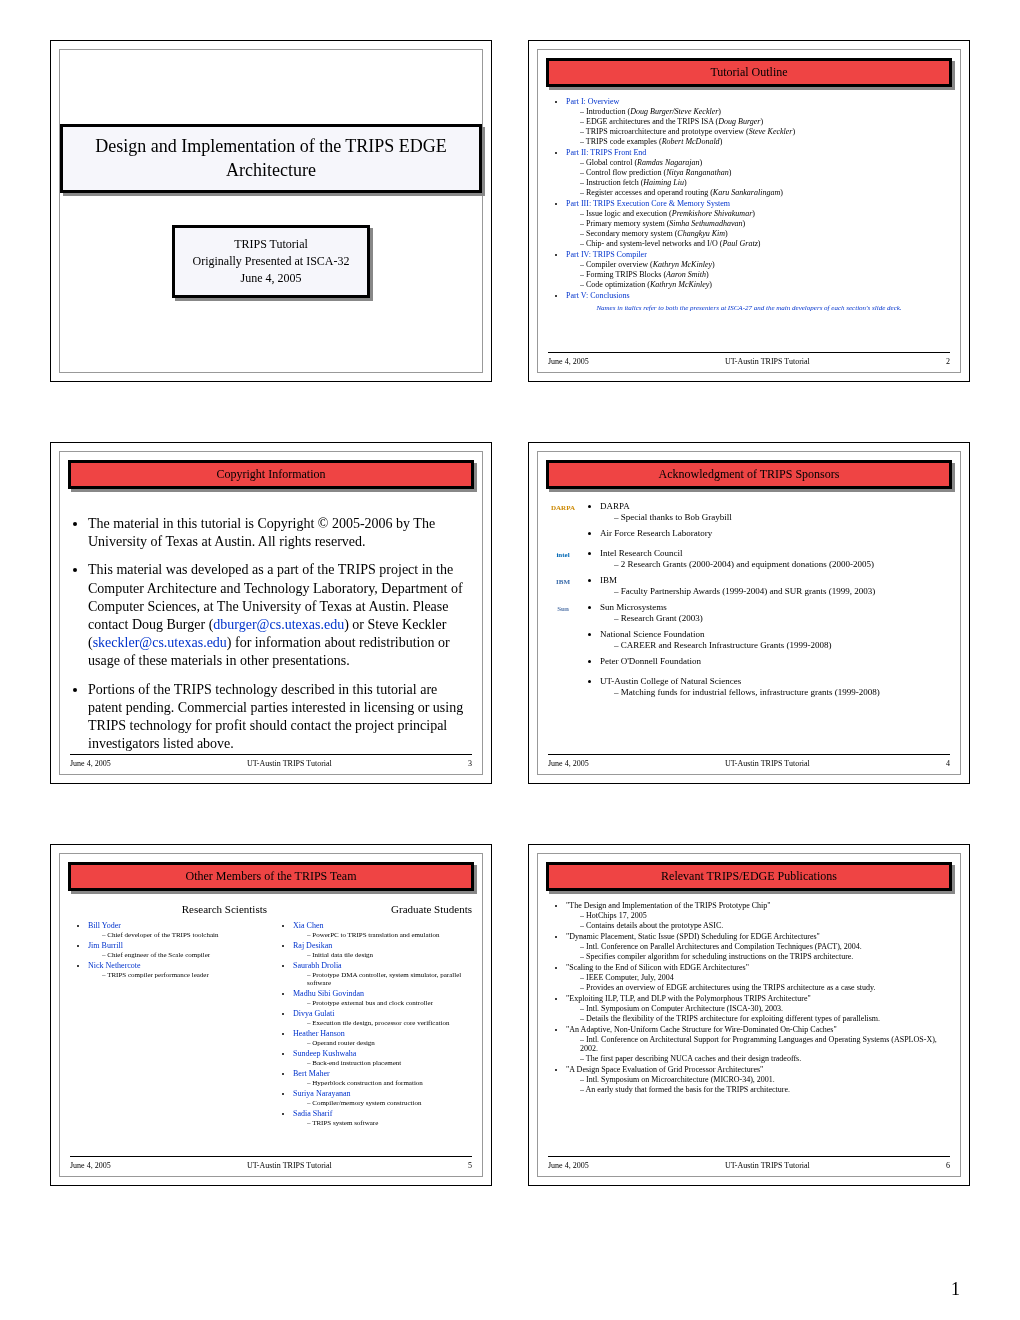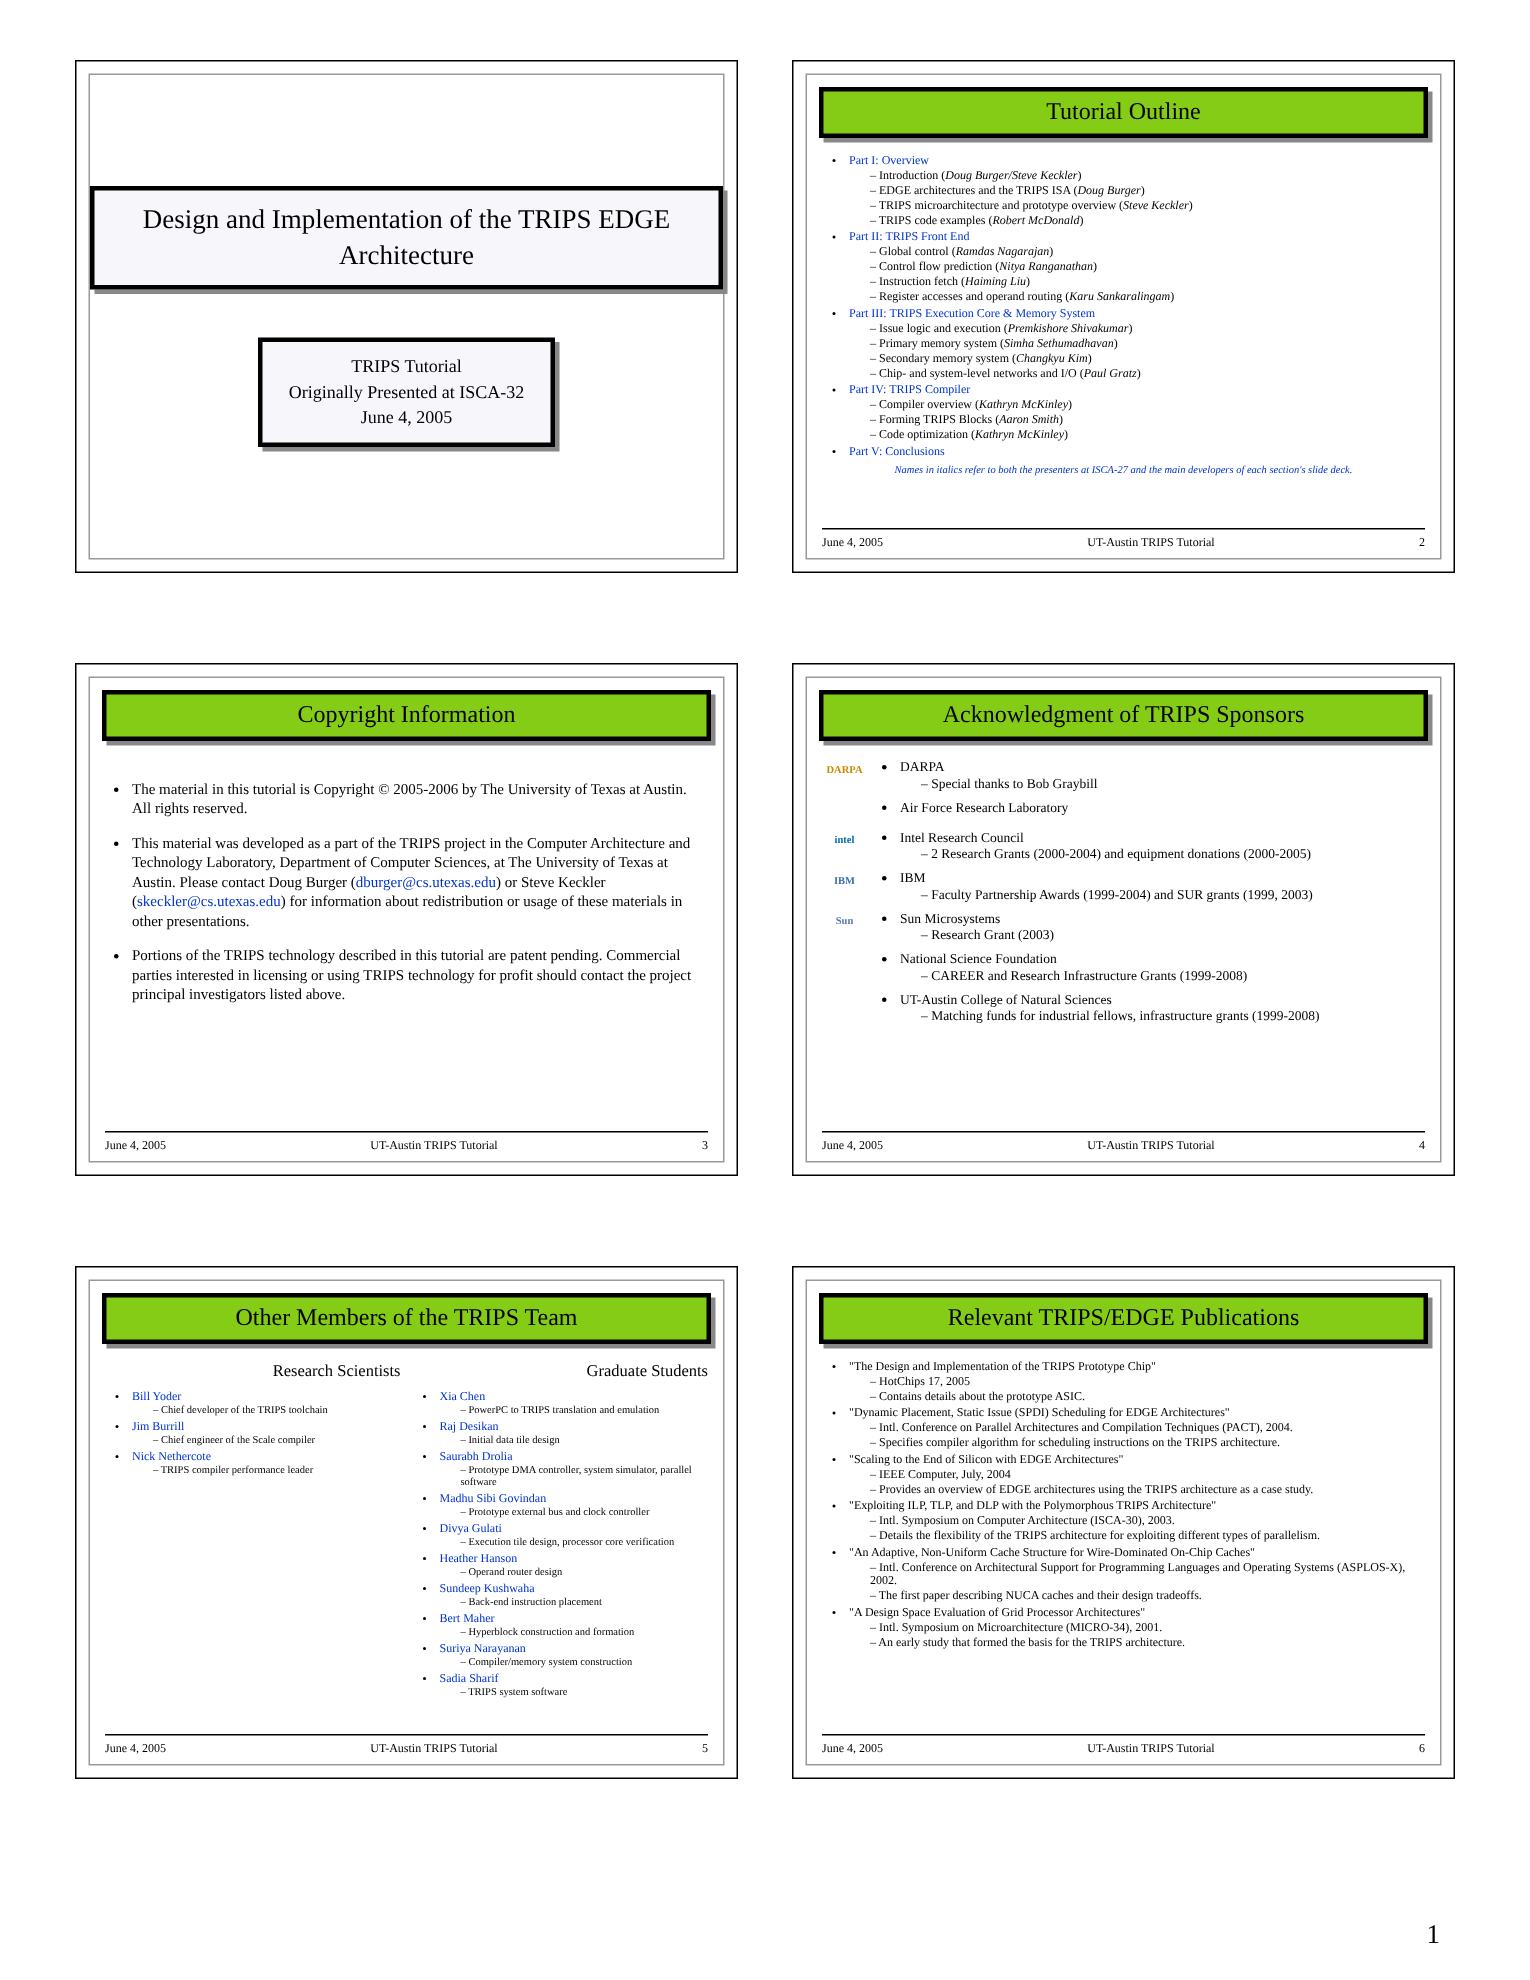--- a/index.html
+++ b/index.html
@@ -1,20 +1,20 @@
 <!DOCTYPE html>
 <html><head>
 <meta charset="utf-8">
 <style>
   body { margin:0; font-family:"Times New Roman",serif; background:#fff; width:1020px; height:1320px; position:relative; }
   .page { width:1020px; height:1320px; padding:40px 50px; box-sizing:border-box; }
   .row { display:flex; justify-content:space-between; margin-bottom:60px; }
   .slide-outer { width:440px; height:340px; border:1px solid #000; background:#fff; position:relative; }
   .slide-inner { position:absolute; top:8px; left:8px; right:8px; bottom:8px; border:1px solid #999; display:flex; flex-direction:column; }
-  .title-box { margin:8px 8px 4px 8px; border:3px solid #000; background:#84cc16; color:#000; text-align:center; padding:4px 6px; font-size:16px; line-height:1.25; box-shadow:3px 3px 0 #888; }
+  .title-box { margin:8px 8px 4px 8px; border:3px solid #000; background:#ef4444; color:#000; text-align:center; padding:4px 6px; font-size:12px; line-height:1.25; box-shadow:3px 3px 0 #888; }
   .body { flex:1; padding:4px 10px 2px 10px; font-size:8px; color:#000; overflow:hidden; }
   .footer { display:flex; justify-content:space-between; font-size:8px; padding:2px 10px 6px 10px; color:#000; }
   .hr { border-top:1px solid #000; margin:2px 10px; }
   ul.b { list-style:disc; margin:0; padding-left:18px; }
   ul.b > li { margin:2px 0; }
   ul.d { list-style:none; margin:0; padding-left:14px; }
   ul.d > li::before { content:"– "; }
   ul.d > li { margin:1px 0; color:#000; }
   ul.d2 { list-style:none; margin:0; padding-left:20px; font-size:7px; }
   ul.d2 > li::before { content:"• "; }
@@ -104,21 +104,21 @@
       </div>
     </div>
   </div>
 </div>
 
 <div class="row">
 
   <div class="slide-outer">
     <div class="slide-inner">
       <div class="title-box">Copyright Information</div>
-      <div class="body" style="font-size:10px; padding-top:20px;">
+      <div class="body" style="font-size:14px; padding-top:20px;">
         <ul class="b" style="line-height:1.3;">
           <li style="margin-bottom:10px;">The material in this tutorial is Copyright © 2005-2006 by The University of Texas at Austin.  All rights reserved.</li>
           <li style="margin-bottom:10px;">
             <span>This material was developed as a part of the TRIPS project in the Computer Architecture and Technology Laboratory, Department of Computer Sciences, at The University of Texas at Austin. Please contact Doug Burger (</span><span class="link">dburger@cs.utexas.edu</span><span>) or Steve Keckler (</span><span class="link">skeckler@cs.utexas.edu</span><span>) for information about redistribution or usage of these materials in other presentations.</span>
           </li>
           <li>Portions of the TRIPS technology described in this tutorial are patent pending. Commercial parties interested in licensing or using TRIPS technology for profit should contact the project principal investigators listed above.</li>
         </ul>
       </div>
       <div class="hr"></div>
       <div class="footer">
@@ -181,20 +181,28 @@
                 </ul>
               </div>
             </div>
             <div class="sp-row">
               <div class="sp-logo" style="color: rgb(136, 136, 136);"></div>
               <div class="sp-txt">
                 <ul class="b" style="padding-left:14px;margin:0;">
                   <li>National Science Foundation<ul class="d">
                       <li>CAREER and Research Infrastructure Grants (1999-2008)</li>
                     </ul></li>
+                </ul>
+              </div>
+            </div>
+            <div class="sp-row">
+              <div class="sp-logo" style="color: rgb(136, 136, 136);"></div>
+              <div class="sp-txt">
+                <ul class="b" style="padding-left:14px;margin:0;">
+                  <li>Peter O'Donnell Foundation</li>
                 </ul>
               </div>
             </div>
             <div class="sp-row">
               <div class="sp-logo" style="color: rgb(136, 136, 136);"></div>
               <div class="sp-txt">
                 <ul class="b" style="padding-left:14px;margin:0;">
                   <li>UT-Austin College of Natural Sciences<ul class="d">
                       <li>Matching funds for industrial fellows, infrastructure grants (1999-2008)</li>
                     </ul></li>

